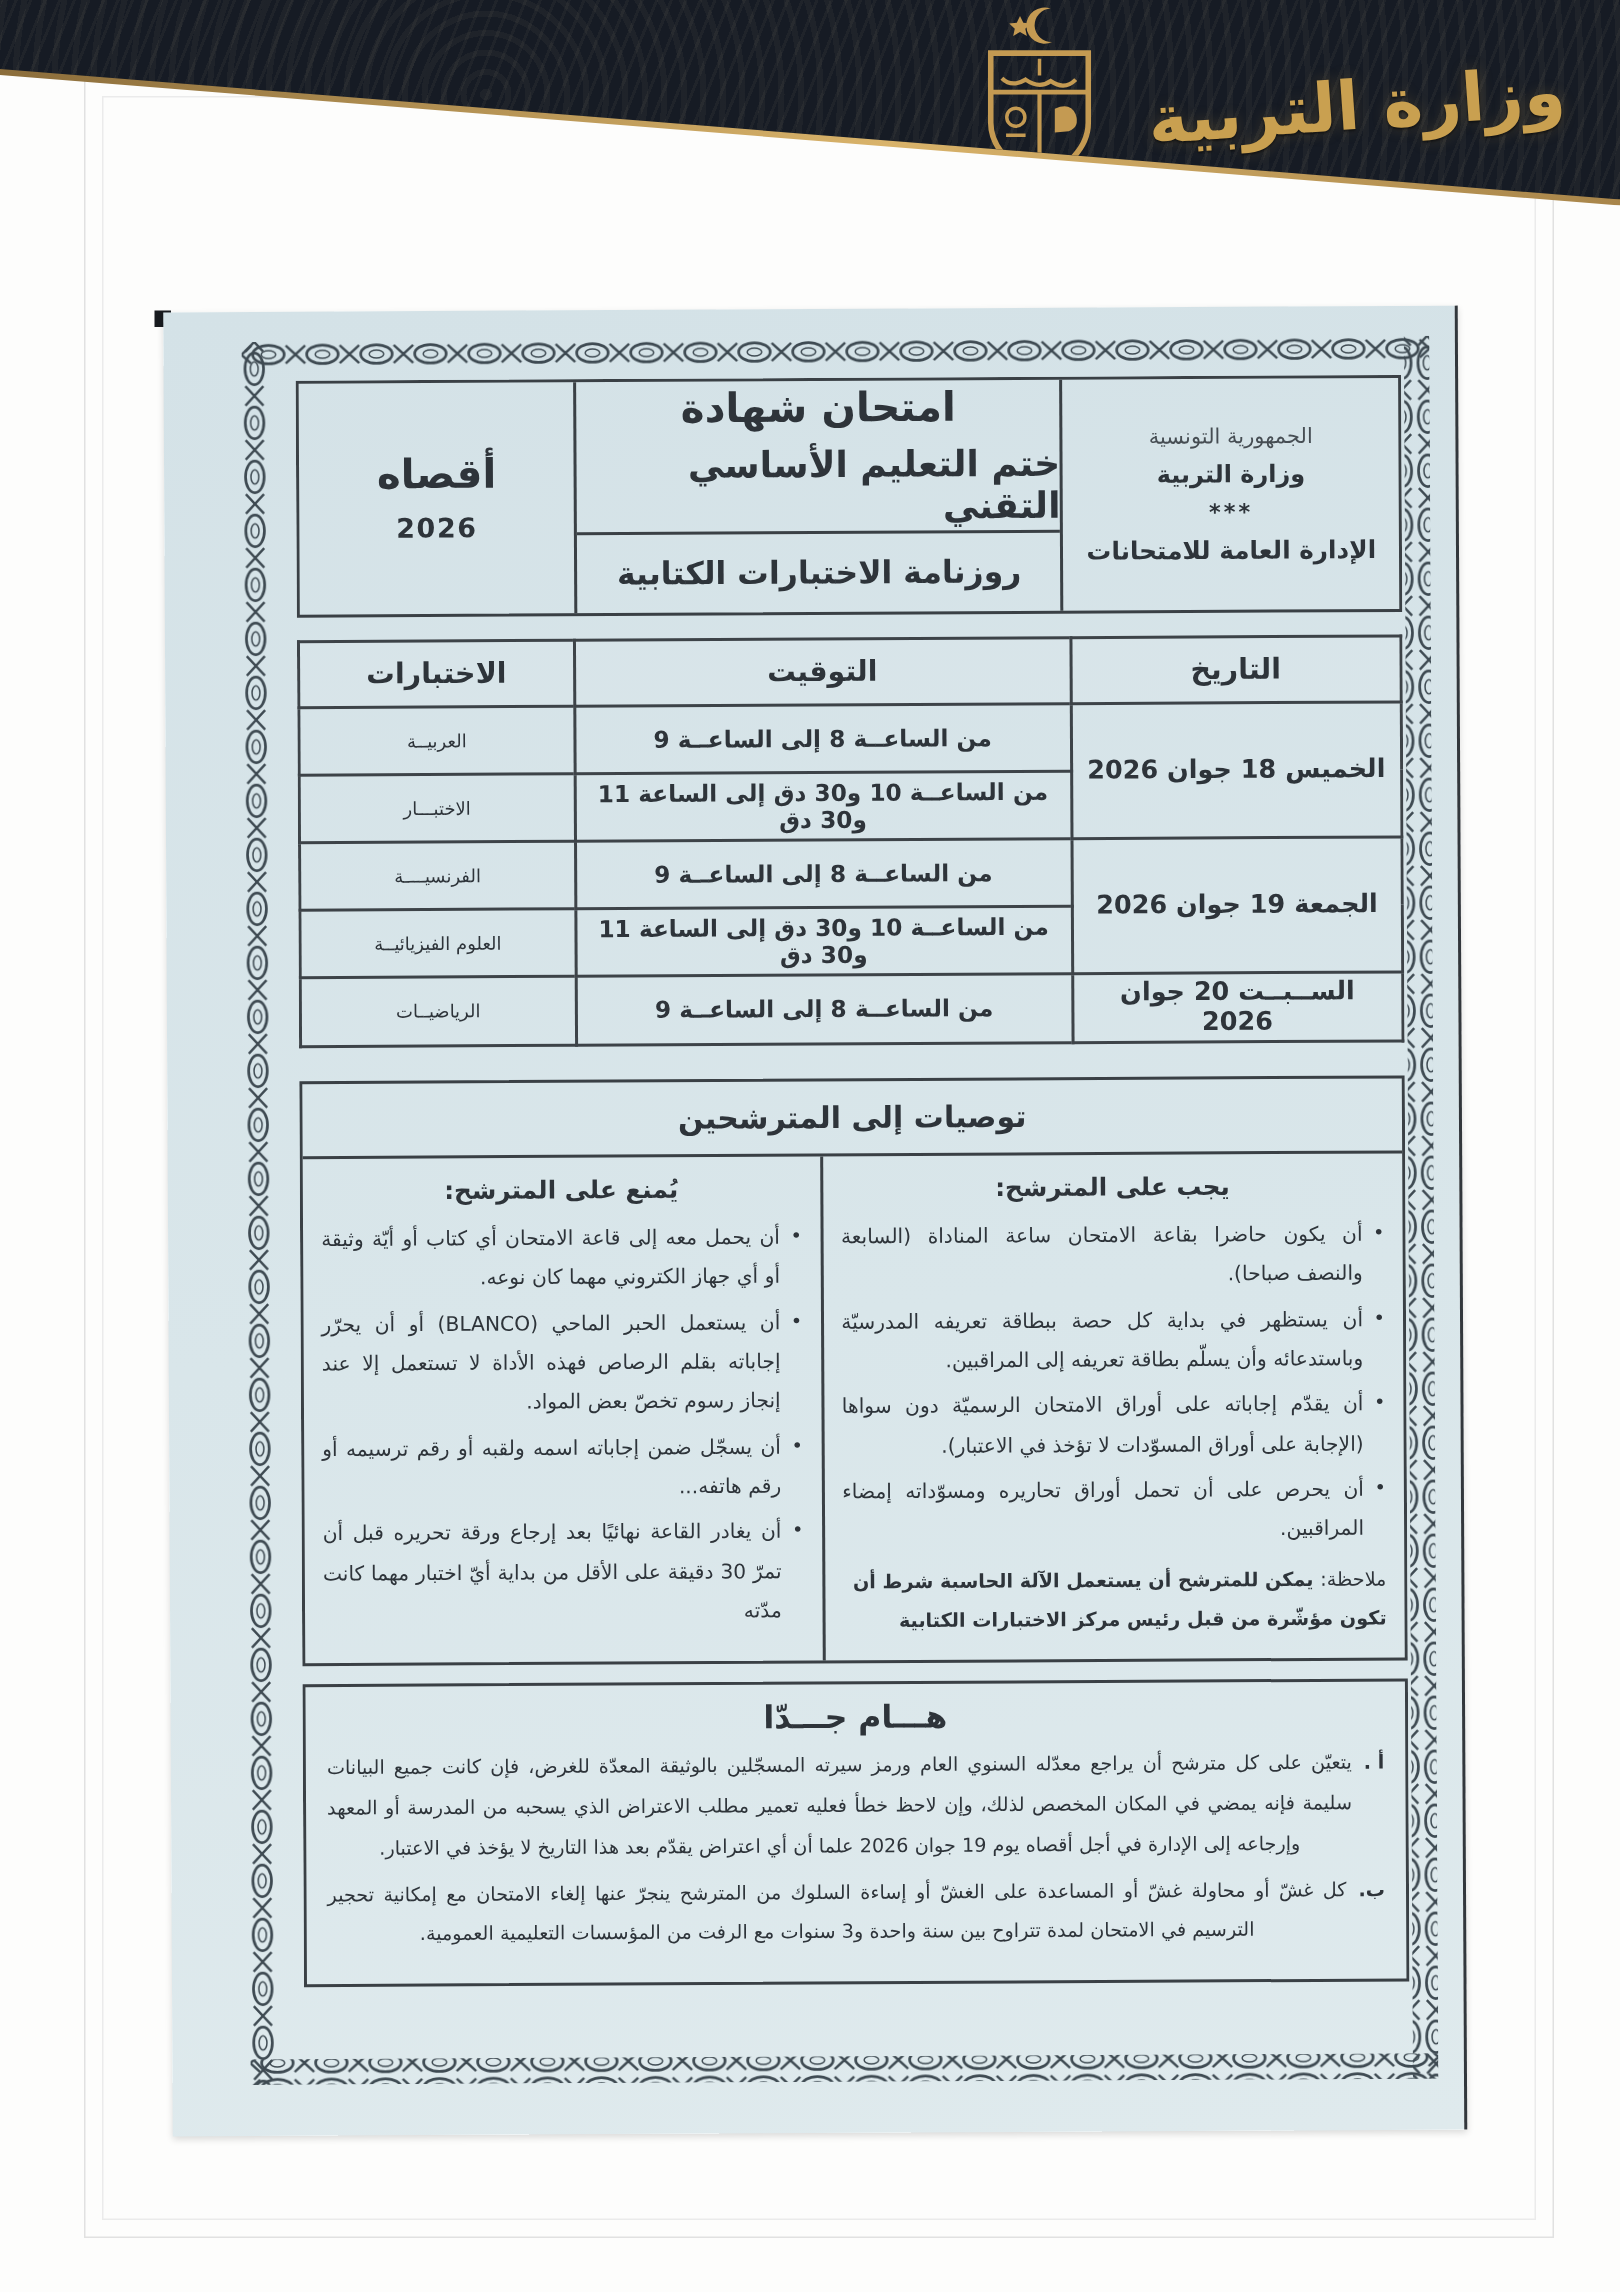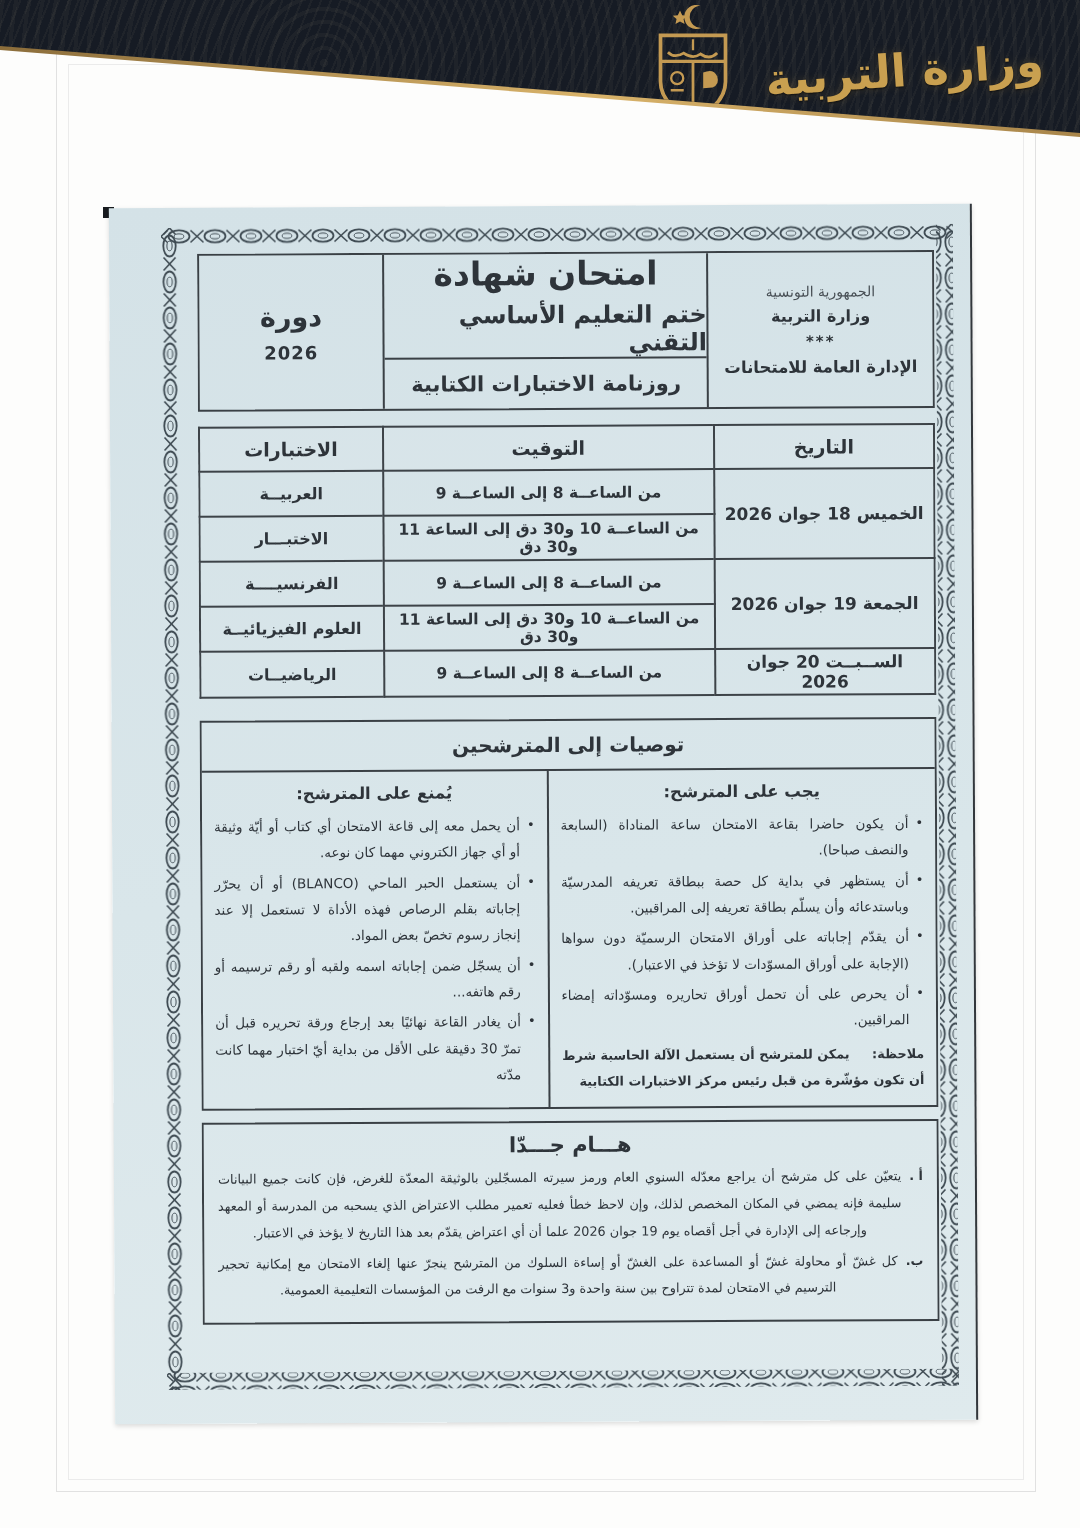--- a/index.html
+++ b/index.html
@@ -68,58 +68,58 @@
   }
   .admin-line1 { font-size:14px; font-weight:normal; opacity:0.85; }
   .admin-line2 { font-size:16px; font-weight:bold; }
   .admin-stars { font-size:15px; font-weight:bold; letter-spacing:2px; }
   .admin-line4 { font-size:16.5px; font-weight:bold; }
   .hdr-cell-title {
     width:44.5%; border-right:2px solid #3a4045; border-left:2px solid #3a4045;
     display:flex; flex-direction:column;
   }
   .hdr-title-top { flex:1; display:flex; flex-direction:column; justify-content:center; align-items:center; gap:8px; }
-  .exam-title-1 { font-size:33px; font-weight:bold; }
+  .exam-title-1 { font-size:27px; font-weight:bold; }
   .exam-title-2 { font-size:24px; font-weight:bold; }
   .hdr-title-bottom {
     height:54px; border-top:2px solid #3a4045;
     display:flex; align-items:center; justify-content:center;
   }
   .exam-subtitle { font-size:21px; font-weight:bold; }
   .hdr-cell-session {
     width:25%; display:flex; flex-direction:column; justify-content:center;
     align-items:center; gap:10px;
   }
   .session-word { font-size:27px; font-weight:bold; }
   .session-year { font-size:18px; font-weight:bold; letter-spacing:1px; }
 
   
   table.sched { width:100%; border-collapse:collapse; margin-top:15px; }
   table.sched, table.sched th, table.sched td { border:2px solid #3d4348; }
   table.sched th { height:44px; font-size:19px; font-weight:bold; background:rgba(255,255,255,0.06); }
   table.sched td { height:45px; text-align:center; vertical-align:middle; padding:2px 6px; }
   td.c-date { width:30%; font-size:17px; font-weight:bold; }
   td.c-time { width:45%; font-size:15.5px; font-weight:bold; }
-  td.c-exam { width:25%; font-size:16px; font-weight:bold; }
+  td.c-exam { width:25%; font-size:12px; font-weight:normal; }
 
   
   .rec-box { margin-top:22px; border:2.5px solid #3a4045; }
   .rec-title {
     height:50px; border-bottom:2.5px solid #3a4045;
     display:flex; align-items:center; justify-content:center;
     font-size:20px; font-weight:bold;
   }
   .rec-cols { display:flex; align-items:stretch; }
   .rec-col-must { width:53%; border-left:2.2px solid #3a4045; padding:8px 12px 12px; }
   .rec-col-forbidden { width:47%; padding:8px 12px 12px; }
   .rec-heading { text-align:center; font-weight:bold; font-size:16.5px; margin:4px 0 10px; }
   .bullet-item { display:flex; gap:7px; font-size:13.5px; line-height:1.95; margin-bottom:4px; text-align:justify; }
   .bullet-dot { font-size:13px; line-height:1.95; }
   .rec-note { margin-top:8px; font-size:12.8px; font-weight:bold; line-height:2.05; }
-  .rec-note-label { font-weight:bold;margin-left:18px; }
+  .rec-note-label { font-weight:normal; }
 
   
   .imp-box { margin-top:12px; border:2px solid #3a4045; padding:6px 14px 14px; }
   .imp-title { text-align:center; font-size:21px; font-weight:bold; letter-spacing:2px; margin:4px 0 8px; }
   .imp-item { display:flex; gap:8px; font-size:12.8px; line-height:2.1; margin-bottom:4px; }
   .imp-marker { font-weight:bold; white-space:nowrap; }
   .imp-text { text-align:justify; text-align-last:center; flex:1; }
 </style>
 </head>
 <body>
@@ -193,21 +193,21 @@
       <div class="hdr-cell-title">
         <div class="hdr-title-top">
           <div class="exam-title-1">امتحان شهادة</div>
           <div class="exam-title-2">ختم التعليم الأساسي التقني</div>
         </div>
         <div class="hdr-title-bottom">
           <div class="exam-subtitle">روزنامة الاختبارات الكتابية</div>
         </div>
       </div>
       <div class="hdr-cell-session">
-        <div class="session-word">دورة</div>
+        <div class="session-word">أقصاه</div>
         <div class="session-year">2026</div>
       </div>
     </div>
 
     <table class="sched">
       <tbody>
           <tr>
         <th>التاريخ</th>
         <th>التوقيت</th>
         <th>الاختبارات</th>

